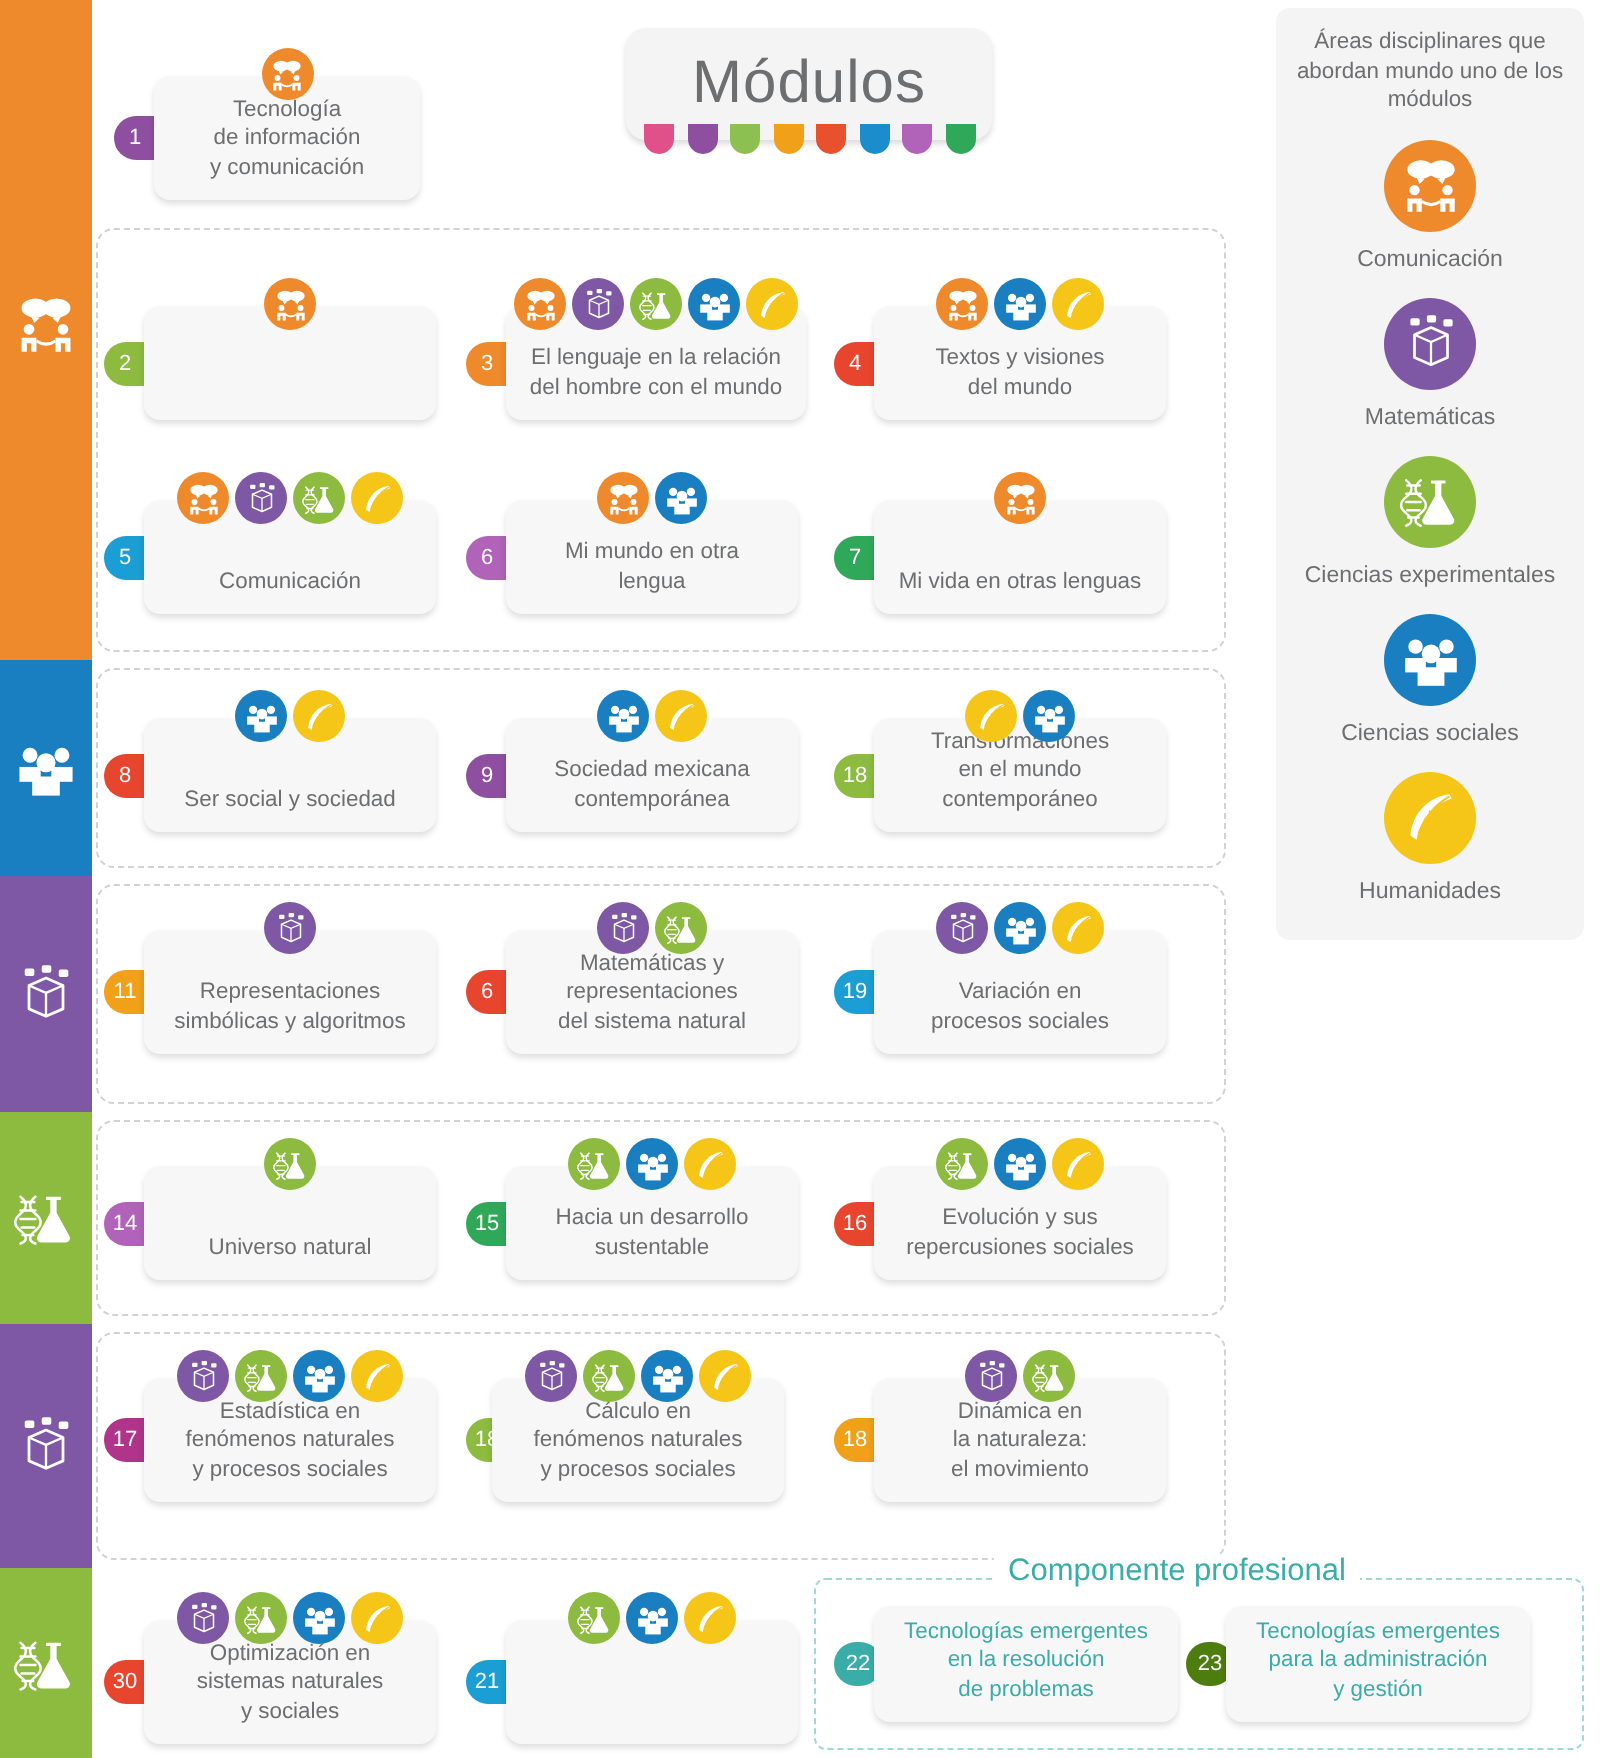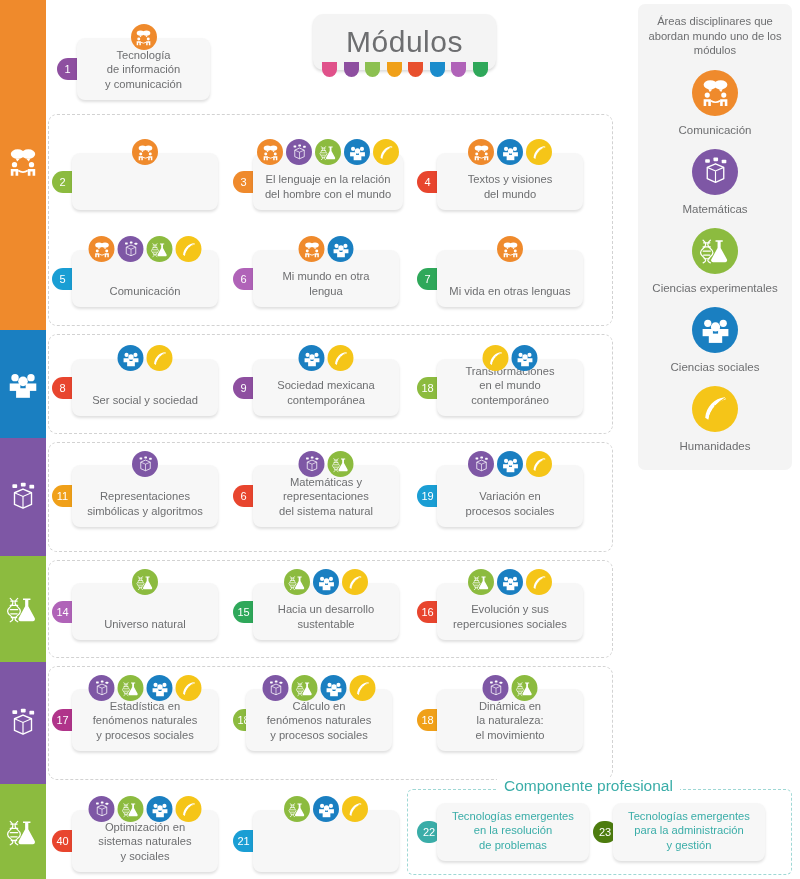--- a/index.html
+++ b/index.html
@@ -619,21 +619,21 @@
             </svg>
           </div>
           <div class="disc" style="background: rgb(140, 187, 63);">
             <svg class="">
               <use href="#sym-flask-dna-icon"></use>
             </svg>
           </div>
         </div>
         <div class="card-title">Dinámica en<br>la naturaleza:<br>el movimiento</div>
       </div>
-      <div class="badge" style="background: rgb(232, 69, 46); left: 52px; top: 830px;">40</div>
+      <div class="badge" style="background: rgb(232, 69, 46); left: 52px; top: 830px;">30</div>
       <div class="card" style="left: 72px; top: 810px; width: 146px; height: 62px;">
         <div class="icon-strip" style="top: -14px;">
           <div class="disc" style="background: rgb(126, 87, 165);">
             <svg class="">
               <use href="#sym-cube-icon"></use>
             </svg>
           </div>
           <div class="disc" style="background: rgb(140, 187, 63);">
             <svg class="">
               <use href="#sym-flask-dna-icon"></use>

